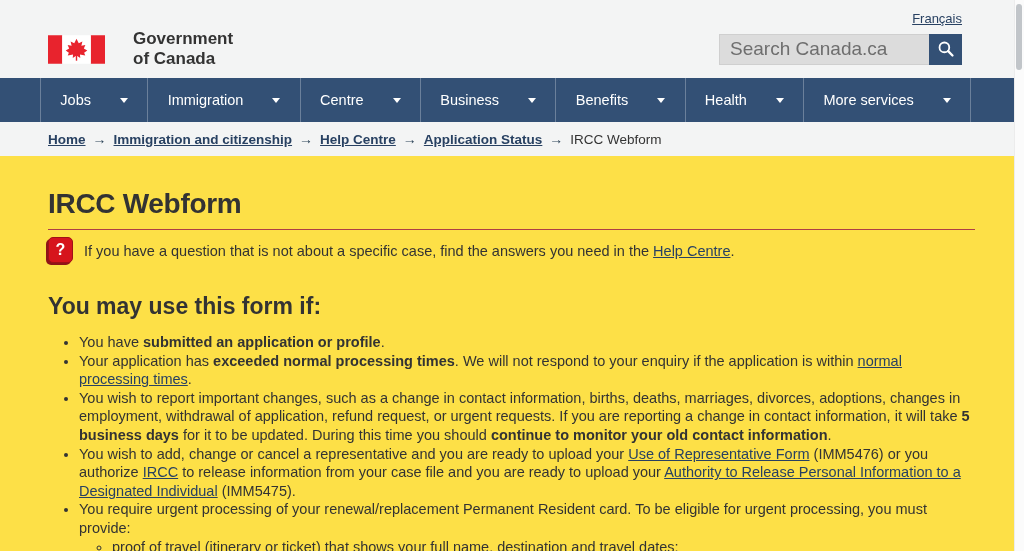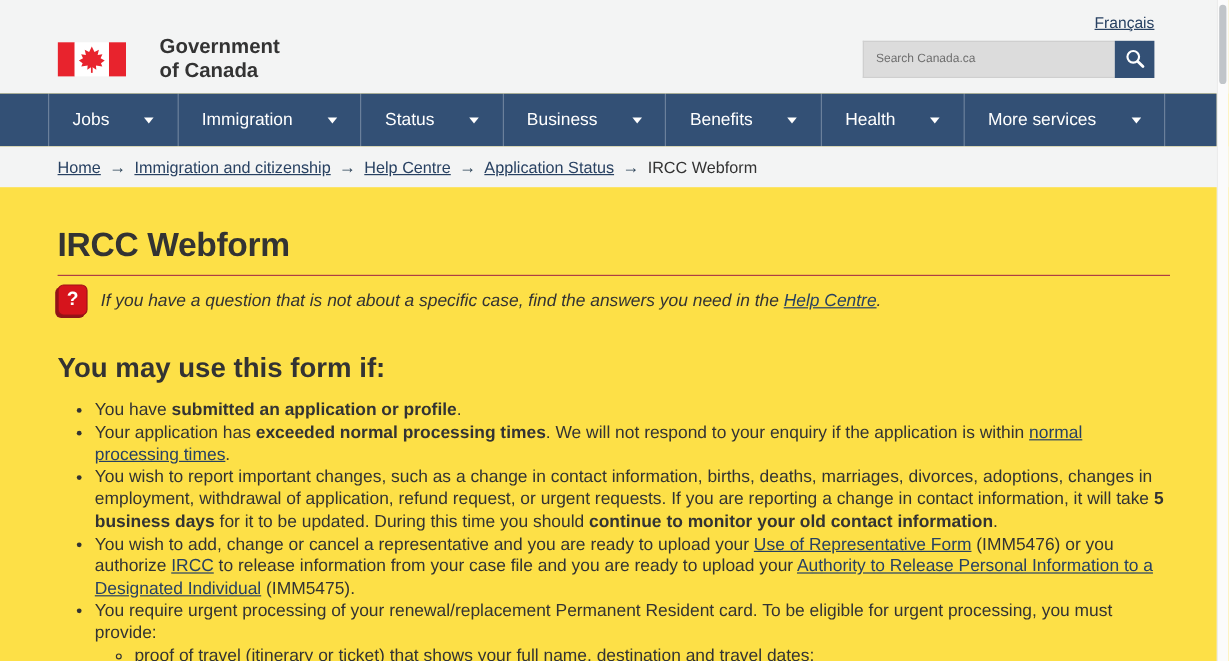--- a/index.html
+++ b/index.html
@@ -10,46 +10,46 @@
   
   .site-header { background:var(--band-bg,#f3f4f4); padding:0 62px 0 48px; }
   .header-top { height:26px; display:flex; justify-content:flex-end; align-items:flex-end; padding-top:8px; }
   .lang-link { font-size:13px; color:#284162; text-decoration:underline; cursor:pointer; }
   .header-main { height:52px; display:flex; justify-content:space-between; align-items:center; padding-bottom:6px; }
   .brand { display:flex; align-items:center; gap:28px; }
   .flag { display:block; }
   .wordmark { display:flex; gap:26px; }
   .wm { font-size:17px; line-height:20px; font-weight:700; color:#333; white-space:pre-line; }
   .search-wrap { display:flex; align-items:center; }
-  .search-input { width:210px; height:31px; background:var(--search-bg,#dcdcdc); border:1px solid #cfcfcf; border-right:none; padding:12px 10px; font-size:10px; color:#555; font-family:"Liberation Sans", sans-serif; outline:none; }
+  .search-input { width:210px; height:31px; background:var(--search-bg,#dcdcdc); border:1px solid #cfcfcf; border-right:none; padding:12px 10px; font-size:19px; color:#555; font-family:"Liberation Sans", sans-serif; outline:none; }
   .search-input::placeholder { color:#6e6e6e; opacity:1; }
   .search-btn { width:33px; height:31px; background:var(--nav,#335075); border:none; display:flex; align-items:center; justify-content:center; cursor:pointer; }
 
   
   .main-nav { background:var(--nav,#335075); height:44px; display:flex; align-items:stretch; width:1014px; }
   .nav-edge { width:40px; flex:0 0 auto; }
   .nav-items { display:flex; flex:1 1 auto; align-items:stretch; }
   .nav-item { flex:1 1 auto; display:flex; align-items:center; justify-content:center; color:#fff; font-size:14.5px; border-left:1px solid rgba(255,255,255,.28); cursor:pointer; text-decoration:none; padding:0 14px; white-space:nowrap;gap:20px; }
   .nav-fill { flex:0 0 44px; border-left:1px solid rgba(255,255,255,.28); }
   .chev { width:0; height:0; border-left:4.5px solid transparent; border-right:4.5px solid transparent; border-top:5.5px solid #fff; margin-left:9px; display:inline-block; }
 
   
   .crumb-band { background:var(--band-bg,#f3f4f4); height:34px; display:flex; align-items:center; padding:0 48px; }
   .crumbs { font-size:13.5px; display:flex; align-items:center; flex-wrap:nowrap; }
-  .crumb-link { color:#284162; text-decoration:underline; cursor:pointer; }
+  .crumb-link { color:#284162; text-decoration:underline; cursor:pointer;font-weight:bold; }
   .crumb-current { color:#333; }
   .crumb-sep { color:#2b4257; margin:0 7px; font-size:14px; }
 
   
   main { padding:0 49px 0 48px; }
   h1.page-title { font-size:28px; font-weight:700; color:#333; margin-top:32px; letter-spacing:-0.3px; }
   .red-rule { border:none; border-top:1.5px solid var(--rule-red,#ae3f45); margin-top:9px; }
   .note { display:flex; align-items:flex-start; gap:11px; margin-top:5px; }
   .q-icon { width:25px; height:26px; flex:0 0 auto; background:var(--icon-red,#d6141c); border:1px solid #a01116; border-radius:5px; box-shadow:-2px 2px 0 0 #8f1418; color:#fff; font-weight:700; font-size:16px; display:flex; align-items:center; justify-content:center; margin-top:2px; }
-  .note-text { font-size:14.5px; line-height:19px; padding-top:7px;font-style:italic; }
+  .note-text { font-size:14.5px; line-height:19px; padding-top:7px; }
   h2.section-heading { font-size:23px; font-weight:700; color:#333; margin-top:30px; }
   a.body-link, .seg-link { color:#284162; text-decoration:underline; cursor:pointer; }
   .seg-bold { font-weight:700; }
   ul.bullets { margin-top:13px; padding-left:31px; list-style-type:disc; }
   ul.bullets > li { font-size:14.5px; line-height:18.6px; color:#333; }
   ul.sub-bullets { list-style-type:circle; padding-left:33px; margin:0; }
   ul.sub-bullets > li { font-size:14.5px; line-height:18.6px; }
 
   
   .scrollbar-track { position:absolute; top:0; right:0; width:10px; height:551px; background:#fbfbfb; border-left:1px solid #ececec; }
@@ -95,21 +95,21 @@
     <div class="nav-items" id="nav-items">
         <a class="nav-item">
           <span>Jobs</span>
           <span class="chev"></span>
         </a>
         <a class="nav-item">
           <span>Immigration</span>
           <span class="chev"></span>
         </a>
         <a class="nav-item">
-          <span>Status</span>
+          <span>Centre</span>
           <span class="chev"></span>
         </a>
         <a class="nav-item">
           <span>Business</span>
           <span class="chev"></span>
         </a>
         <a class="nav-item">
           <span>Benefits</span>
           <span class="chev"></span>
         </a>

